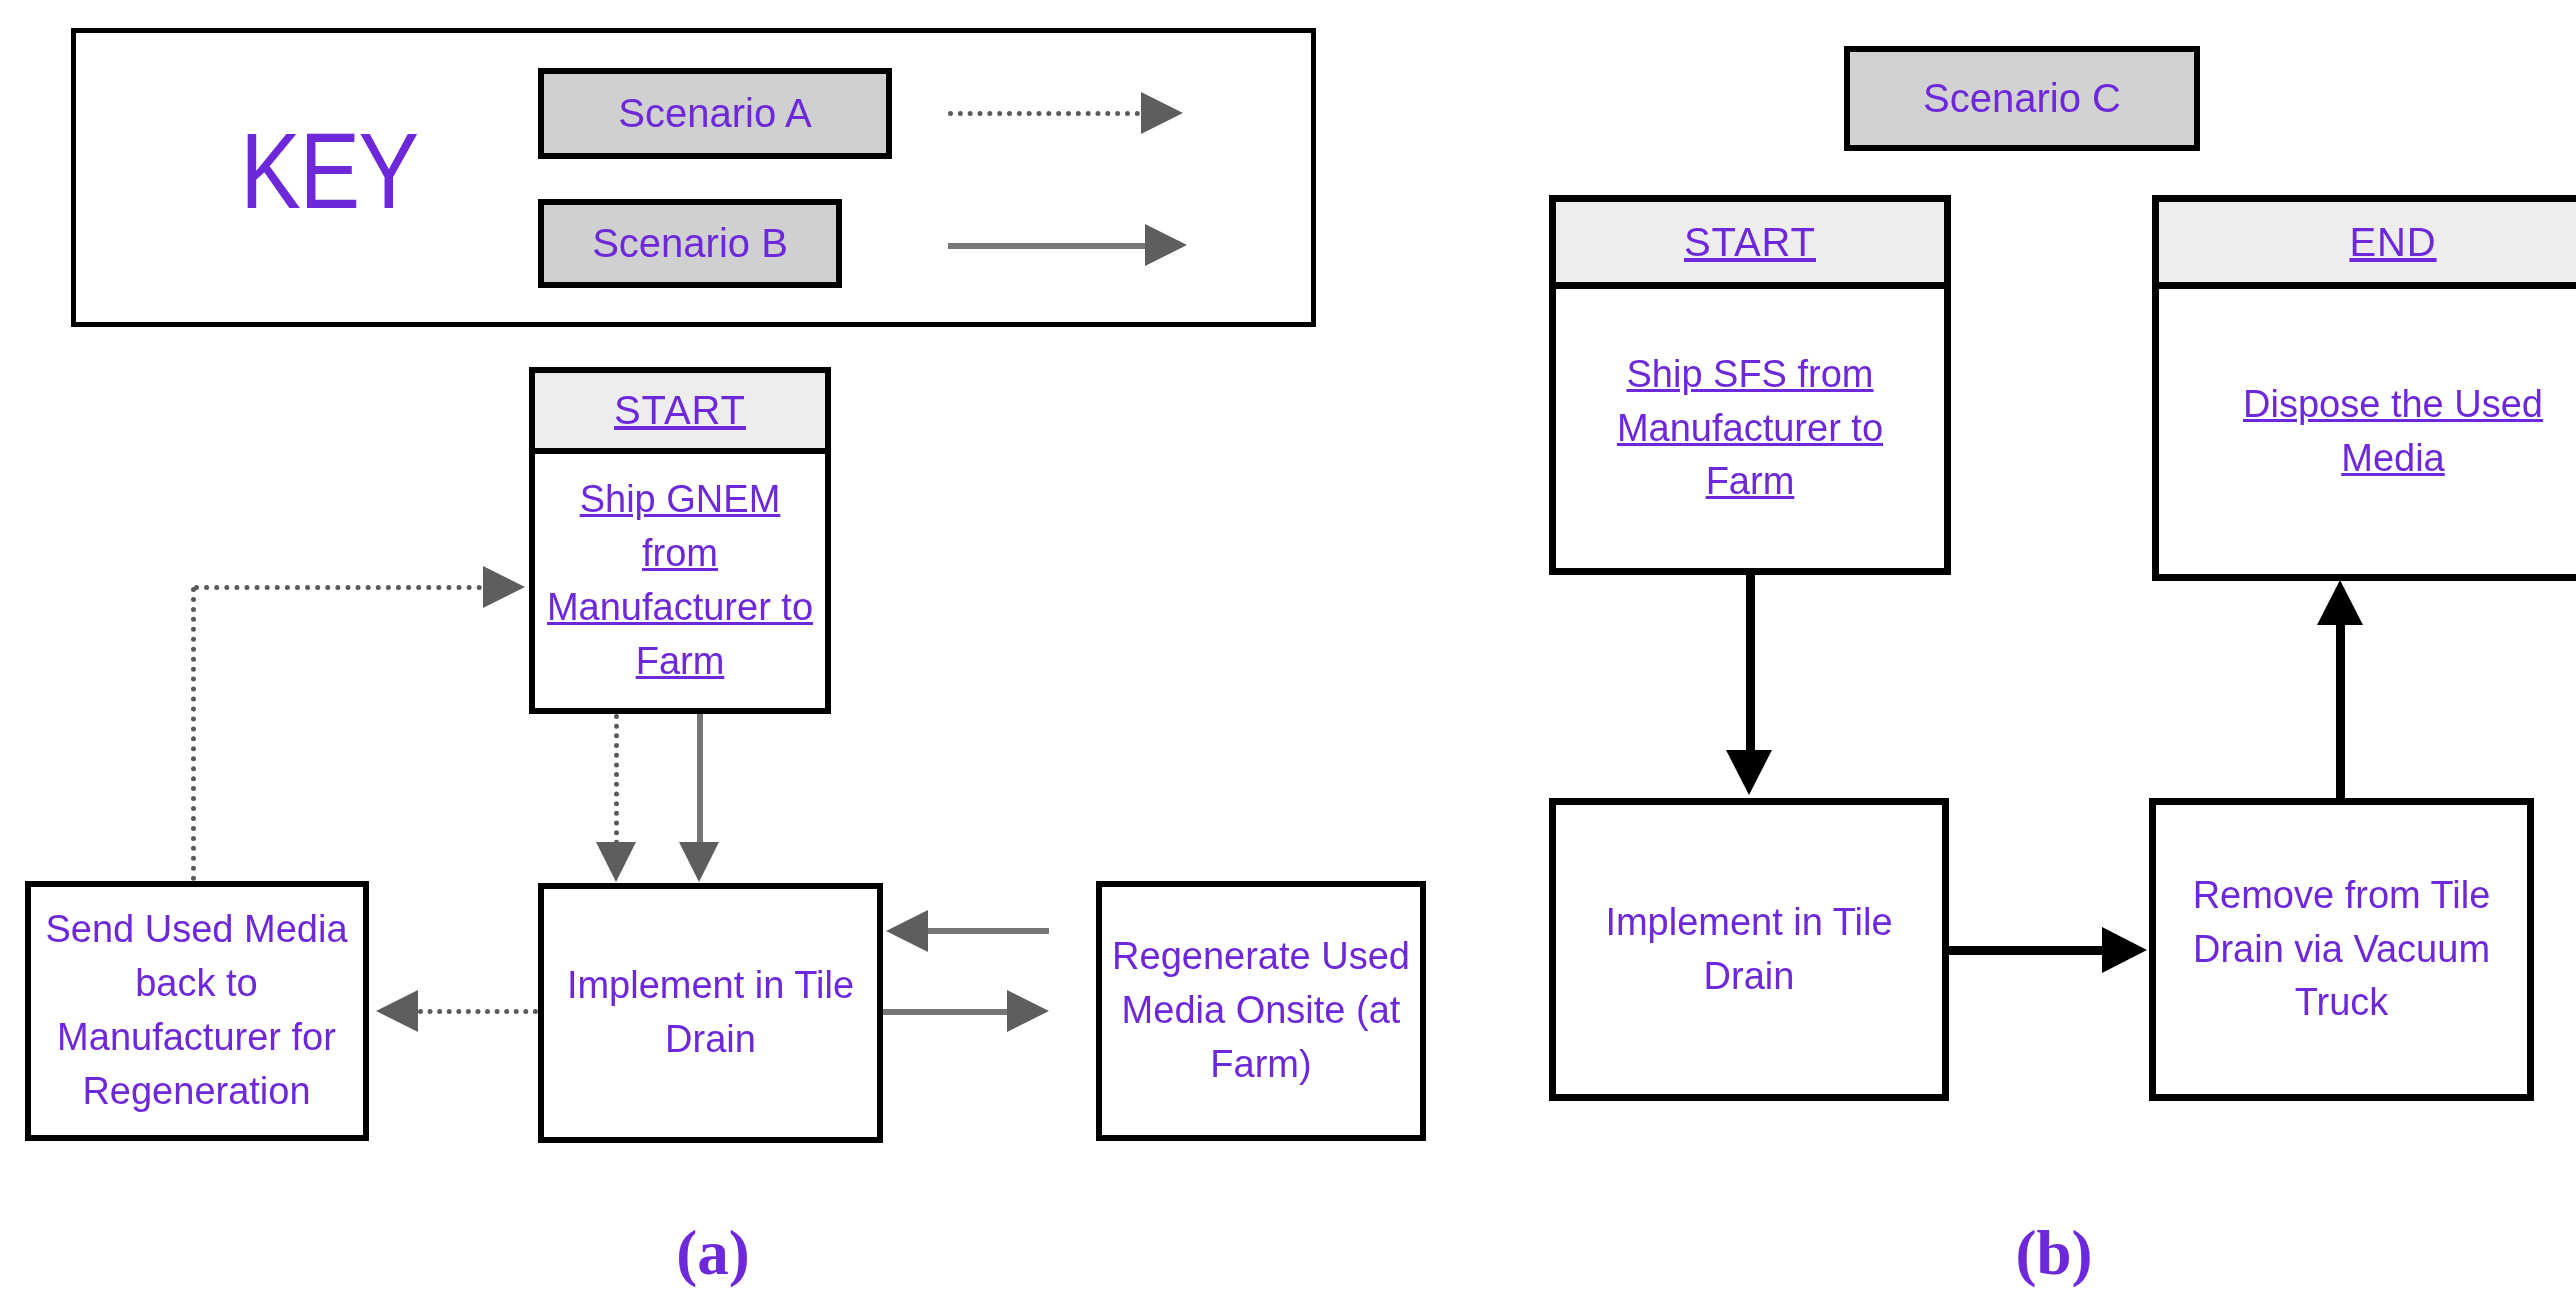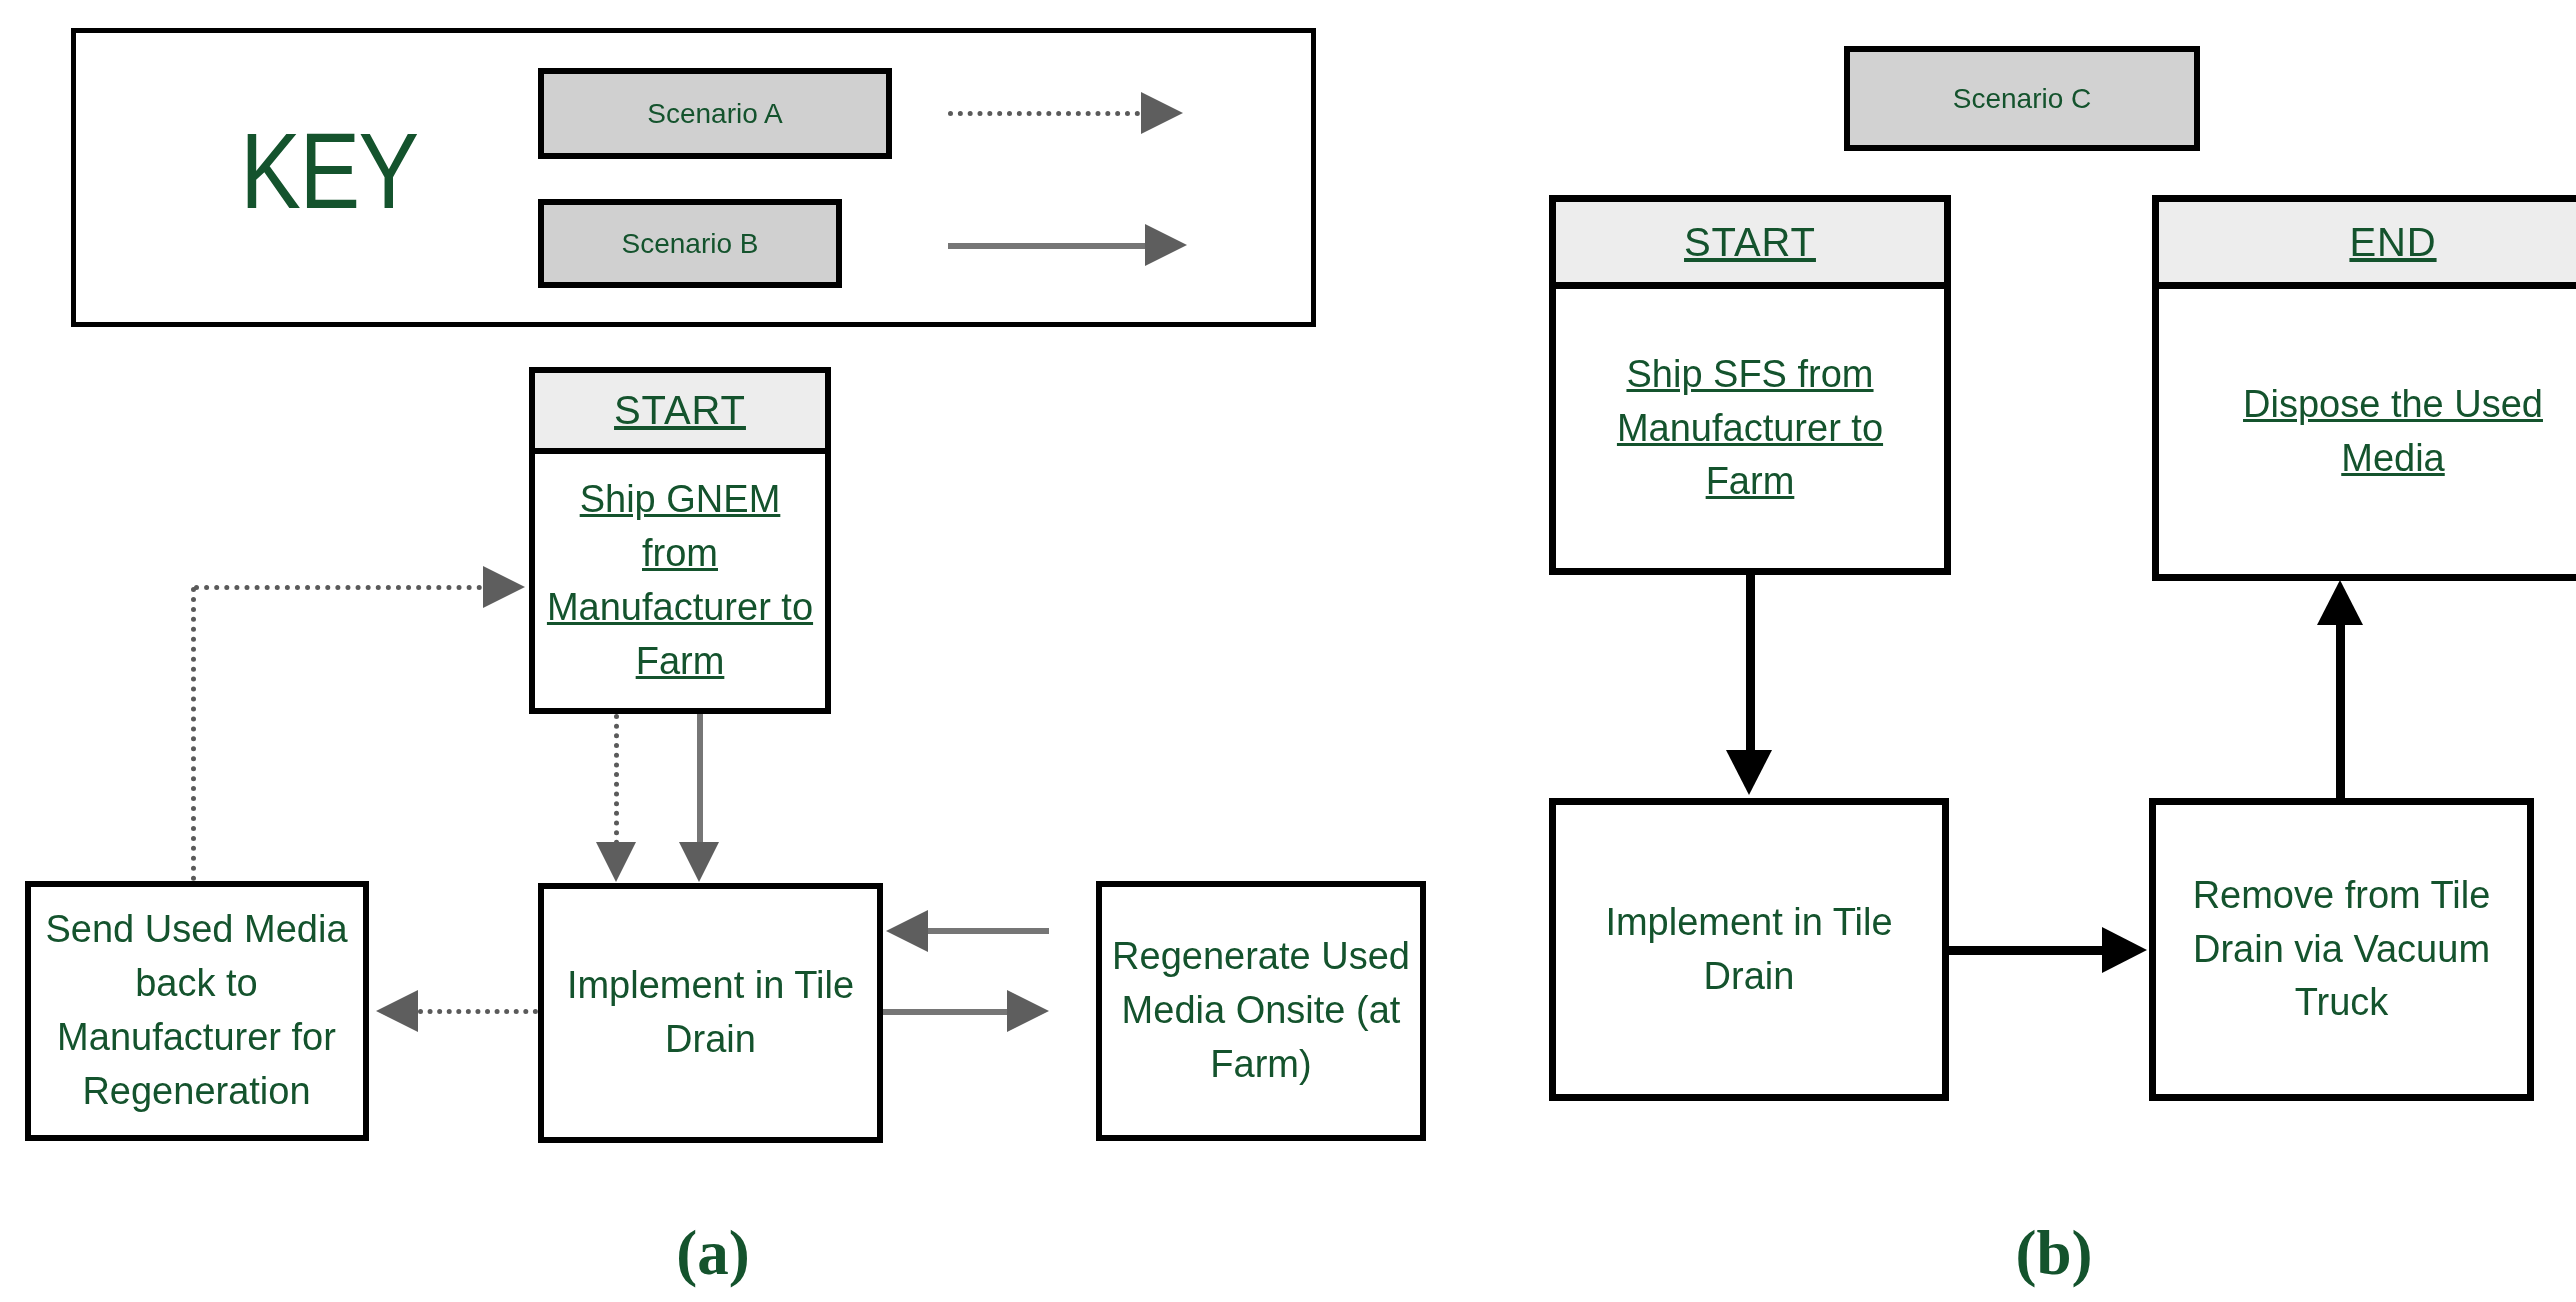--- a/index.html
+++ b/index.html
@@ -1,21 +1,21 @@
 <!DOCTYPE html>
 <html style="font-size:14px"><head>
 <meta charset="utf-8">
 <style>
   html,body{margin:0;padding:0;background:#ffffff;}
   #stage{
     position:relative;
     width:2576px;height:1302px;
     background:#ffffff;
     font-family:"Liberation Sans", sans-serif;
-    color:#14532d;
+    color:#6d28d9;
     overflow:hidden;
   }
   
   .flowbox{
     position:absolute;box-sizing:border-box;background:#fff;
     border:6.1px solid #000;display:flex;flex-direction:column;text-decoration:underline;
   }
   .flowbox.bstyle{border-width:7.9px;}
   .flowbox .hdr{
     box-sizing:border-box;flex:none;height:81px;
@@ -40,21 +40,21 @@
     position:absolute;left:71px;top:28px;width:1245px;height:299px;
     box-sizing:border-box;border:5.2px solid #000;background:#fff;
   }
   .key-title{
     position:absolute;left:87px;top:77px;width:332px;height:122px;
     display:flex;align-items:center;justify-content:center;
     font-size:107px;transform:scaleX(0.85);letter-spacing:-1.7px;
   }
   .chip{
     position:absolute;box-sizing:border-box;background:#d0d0d0;border:6.1px solid #000;
-    display:flex;align-items:center;justify-content:center;font-size:28px;
+    display:flex;align-items:center;justify-content:center;font-size:40px;
   }
   .chip-c{left:1844px;top:46px;width:356px;height:105px;background:#d2d2d2;}
   
   .ln{position:absolute;}
   .ln-h-gray{height:6.1px;background:#767676;}
   .ln-v-gray{width:6.1px;background:#767676;}
   .ln-h-dot{border-top:5.2px dotted #5a5a5a;height:0;}
   .ln-v-dot{border-left:5.2px dotted #5a5a5a;width:0;}
   .ln-h-blk{height:8.7px;background:#000;}
   .ln-v-blk{width:8.7px;background:#000;}

